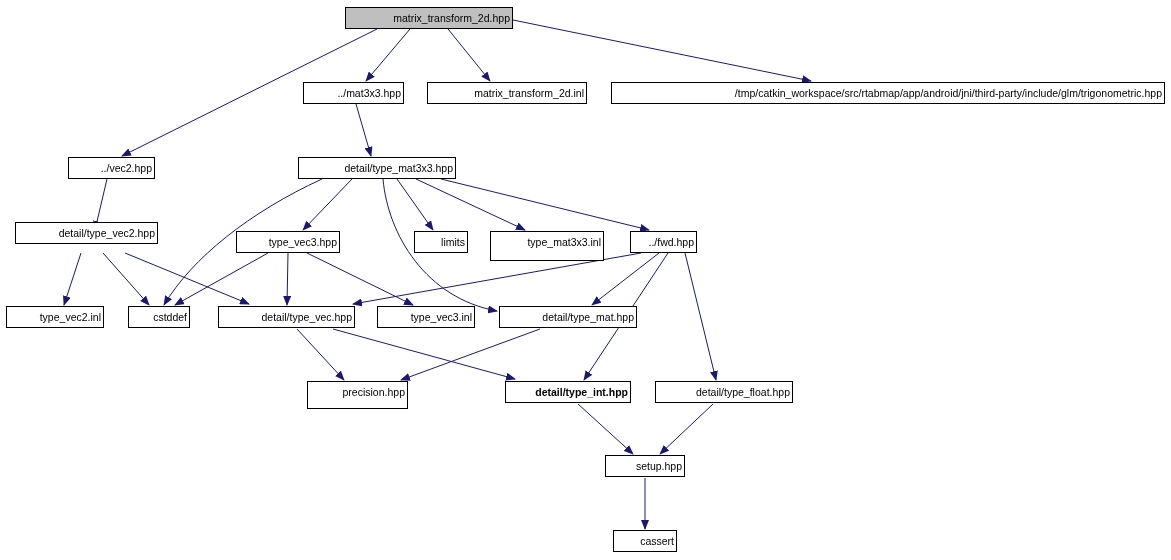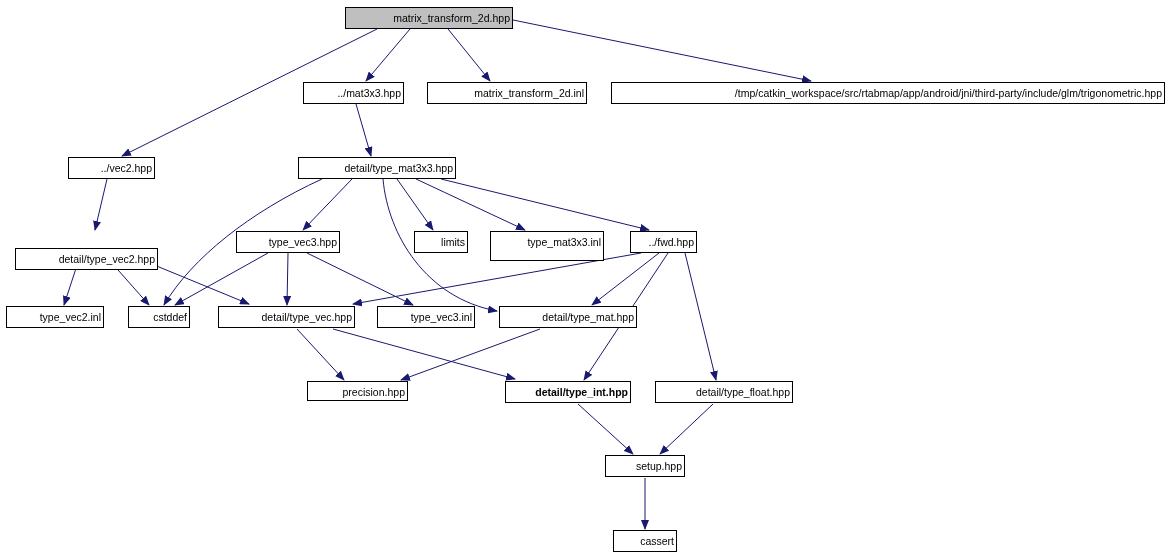--- a/index.html
+++ b/index.html
@@ -82,29 +82,29 @@
         <path d="M645,478 L645,529" fill="none" stroke="#191970" stroke-width="1" marker-end="url(#arrow)"></path>
       </g>
   </svg>
   <div id="nodes-layer">
       <div class="node root" style="left: 345px; top: 7px; width: 168px; height: 22px;">matrix_transform_2d.hpp</div>
       <div class="node" style="left: 303px; top: 82px; width: 101px; height: 22px;">../mat3x3.hpp</div>
       <div class="node" style="left: 427px; top: 82px; width: 160px; height: 22px; padding-left: 32px;">matrix_transform_2d.inl</div>
       <div class="node" style="left: 611px; top: 82px; width: 554px; height: 22px;">/tmp/catkin_workspace/src/rtabmap/app/android/jni/third-party/include/glm/trigonometric.hpp</div>
       <div class="node" style="left: 68px; top: 157px; width: 87px; height: 22px;">../vec2.hpp</div>
       <div class="node" style="left: 298px; top: 157px; width: 158px; height: 22px;">detail/type_mat3x3.hpp</div>
-      <div class="node" style="left: 15px; top: 248px; width: 143px; height: 22px;">detail/type_vec2.hpp</div>
+      <div class="node" style="left: 15px; top: 222px; width: 143px; height: 22px;">detail/type_vec2.hpp</div>
       <div class="node" style="left: 236px; top: 231px; width: 104px; height: 22px;">type_vec3.hpp</div>
       <div class="node" style="left: 414px; top: 231px; width: 54px; height: 22px;">limits</div>
       <div class="node" style="left: 490px; top: 231px; width: 114px; height: 30px;">type_mat3x3.inl</div>
       <div class="node" style="left: 630px; top: 231px; width: 67px; height: 22px;">../fwd.hpp</div>
       <div class="node" style="left: 6px; top: 306px; width: 98px; height: 22px;">type_vec2.inl</div>
       <div class="node" style="left: 128px; top: 306px; width: 62px; height: 22px;">cstddef</div>
       <div class="node" style="left: 218px; top: 306px; width: 137px; height: 22px;">detail/type_vec.hpp</div>
       <div class="node" style="left: 377px; top: 306px; width: 98px; height: 22px;">type_vec3.inl</div>
       <div class="node" style="left: 499px; top: 306px; width: 138px; height: 22px;">detail/type_mat.hpp</div>
-      <div class="node" style="left: 307px; top: 381px; width: 101px; height: 20px;">precision.hpp</div>
+      <div class="node" style="left: 307px; top: 381px; width: 101px; height: 28px;">precision.hpp</div>
       <div class="node" style="left: 505px; top: 381px; width: 126px; height: 22px; font-weight: bold;">detail/type_int.hpp</div>
       <div class="node" style="left: 655px; top: 381px; width: 138px; height: 22px;">detail/type_float.hpp</div>
       <div class="node" style="left: 605px; top: 455px; width: 80px; height: 22px;">setup.hpp</div>
       <div class="node" style="left: 613px; top: 530px; width: 64px; height: 22px;">cassert</div>
     </div>
 </div>
 
 </body></html>

